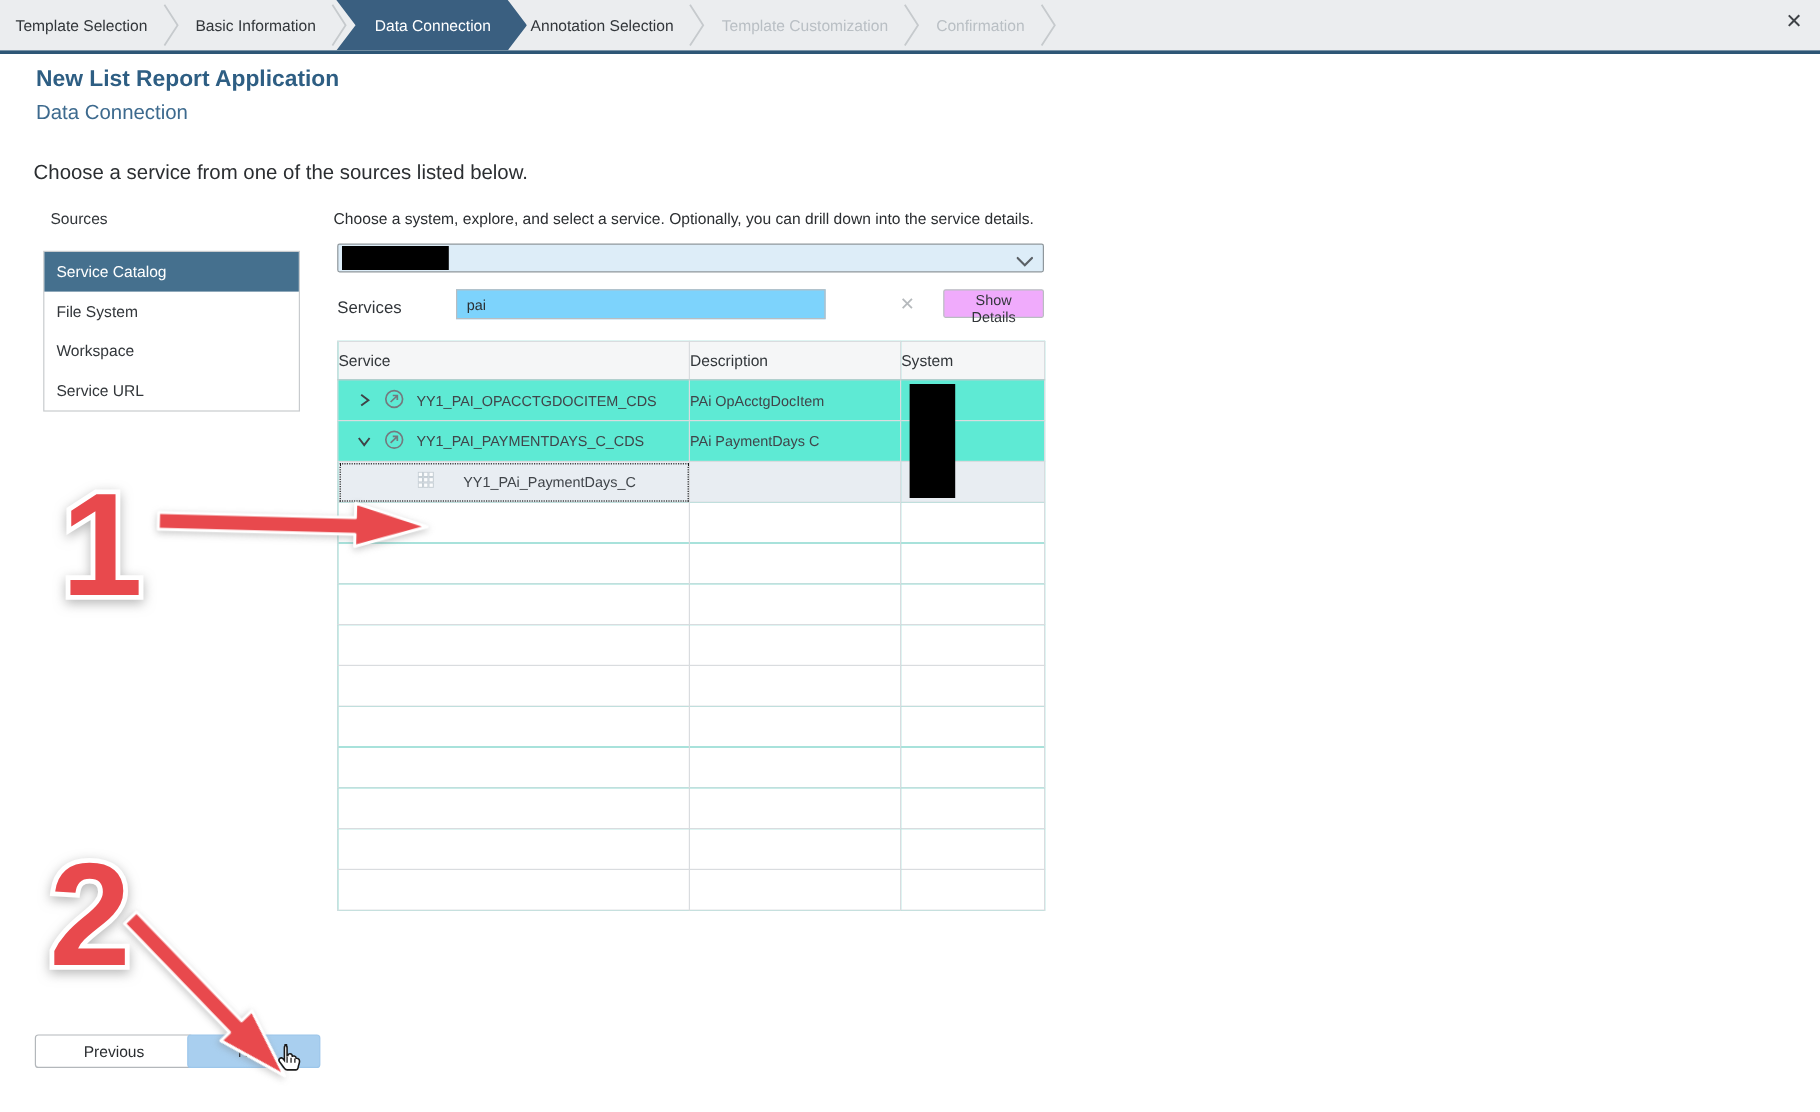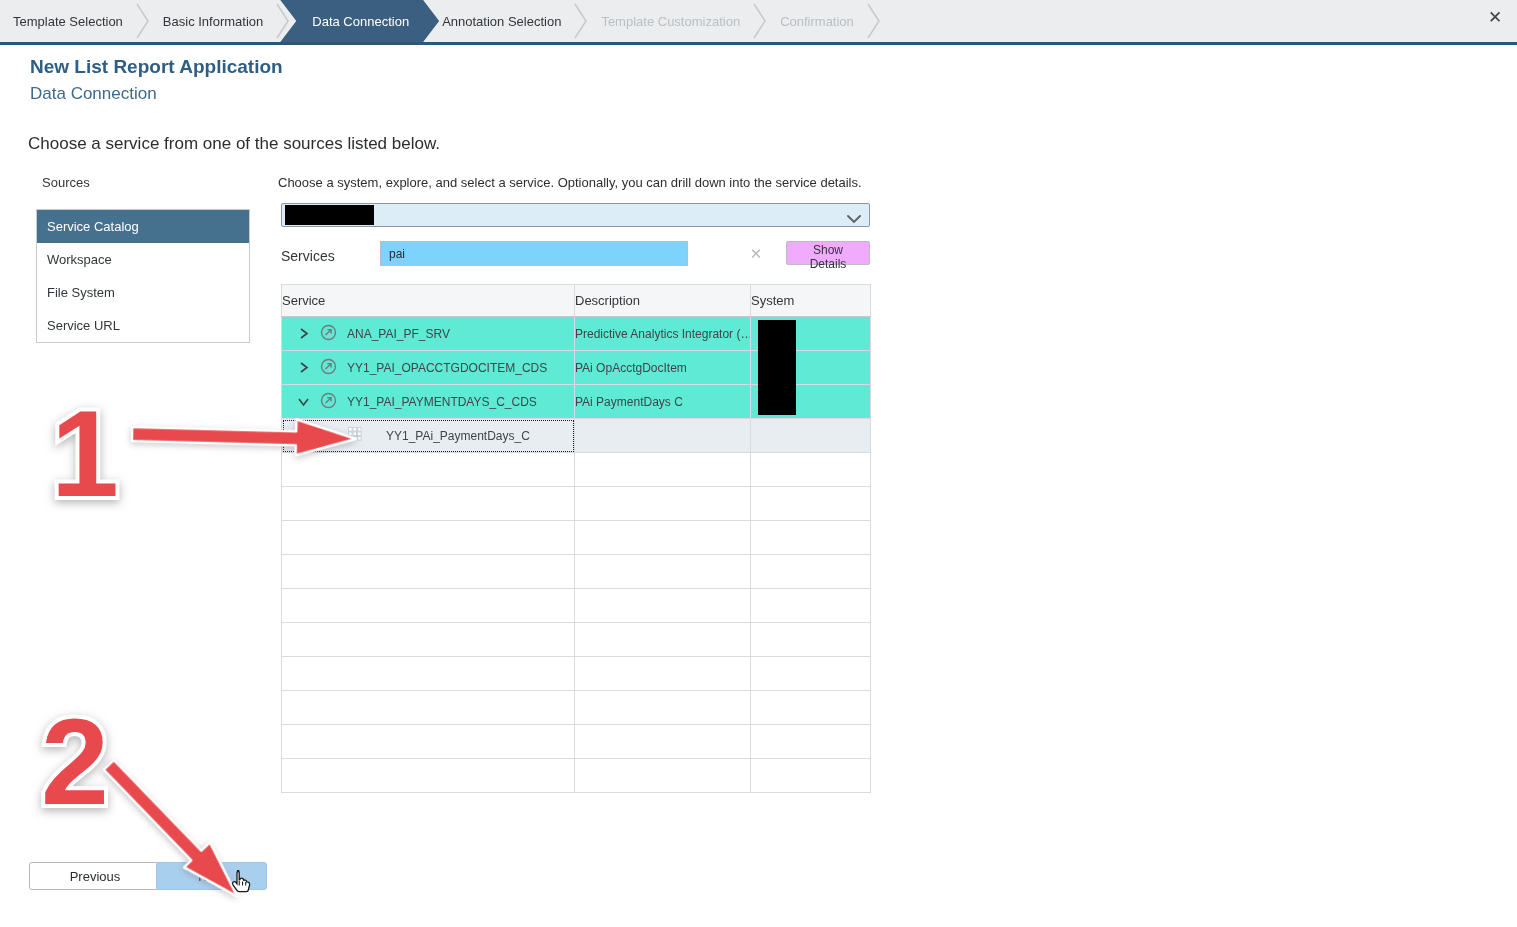--- a/index.html
+++ b/index.html
@@ -153,22 +153,22 @@
 </div>
 <div class="close-btn">✕</div>
 
 <div class="page-title">New List Report Application</div>
 <div class="page-subtitle">Data Connection</div>
 <div class="intro-text">Choose a service from one of the sources listed below.</div>
 
 <div class="sources-label">Sources</div>
 <div class="sources-list">
   <div class="source-item selected">Service Catalog</div>
+  <div class="source-item">File System</div>
   <div class="source-item">Workspace</div>
-  <div class="source-item">File System</div>
   <div class="source-item">Service URL</div>
 </div>
 
 <div class="svc-instruction">Choose a system, explore, and select a service. Optionally, you can drill down into the service details.</div>
 
 <div class="system-dropdown">
   <div class="redact-dropdown"></div>
   <span class="dd-chevron">
     <svg width="14" height="10" viewBox="0 0 14 10">
         <polyline points="1,2 7,8 13,2" fill="none" stroke="#5a6065" stroke-width="1.8" stroke-linecap="round"></polyline>
@@ -188,40 +188,20 @@
       <col style="width:120px">
     </colgroup>
   <thead>
     <tr>
       <th class="th-service">Service</th>
       <th class="th-desc">Description</th>
       <th class="th-system">System</th>
     </tr>
   </thead>
   <tbody>
-    <tr>
-      <td>
-        <div class="svc-cell-inner">
-          <span class="expand-toggle">
-            <svg width="11" height="11" viewBox="0 0 11 11">
-                <polyline points="3,1 9,5.5 3,10" fill="none" stroke="#3f4347" stroke-width="1.6"></polyline>
-              </svg>
-          </span>
-          <span>
-            <svg width="17" height="17" viewBox="0 0 17 17">
-                <circle cx="8.5" cy="8.5" r="7" fill="none" stroke="#74797e" stroke-width="1.4"></circle>
-                <path d="M5.5 11 L11 5.8 M7.3 5.6 h3.8 v3.8" fill="none" stroke="#74797e" stroke-width="1.4"></path>
-              </svg>
-          </span>
-          <span>ANA_PAI_PF_SRV</span>
-        </div>
-      </td>
-      <td class="desc-cell">Predictive Analytics Integrator (…</td>
-      <td></td>
-    </tr>
     <tr>
       <td>
         <div class="svc-cell-inner">
           <span class="expand-toggle">
             <svg width="11" height="11" viewBox="0 0 11 11">
                 <polyline points="3,1 9,5.5 3,10" fill="none" stroke="#3f4347" stroke-width="1.6"></polyline>
               </svg>
           </span>
           <span>
             <svg width="17" height="17" viewBox="0 0 17 17">

